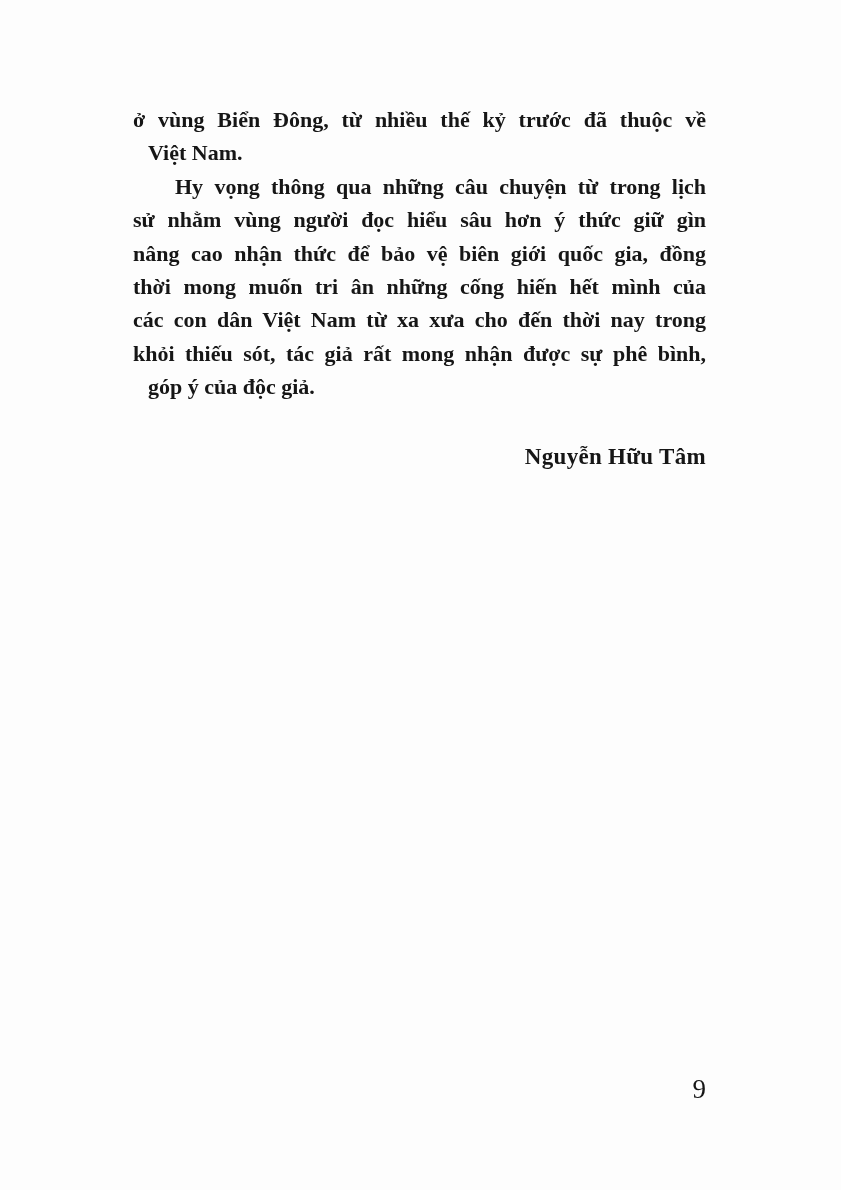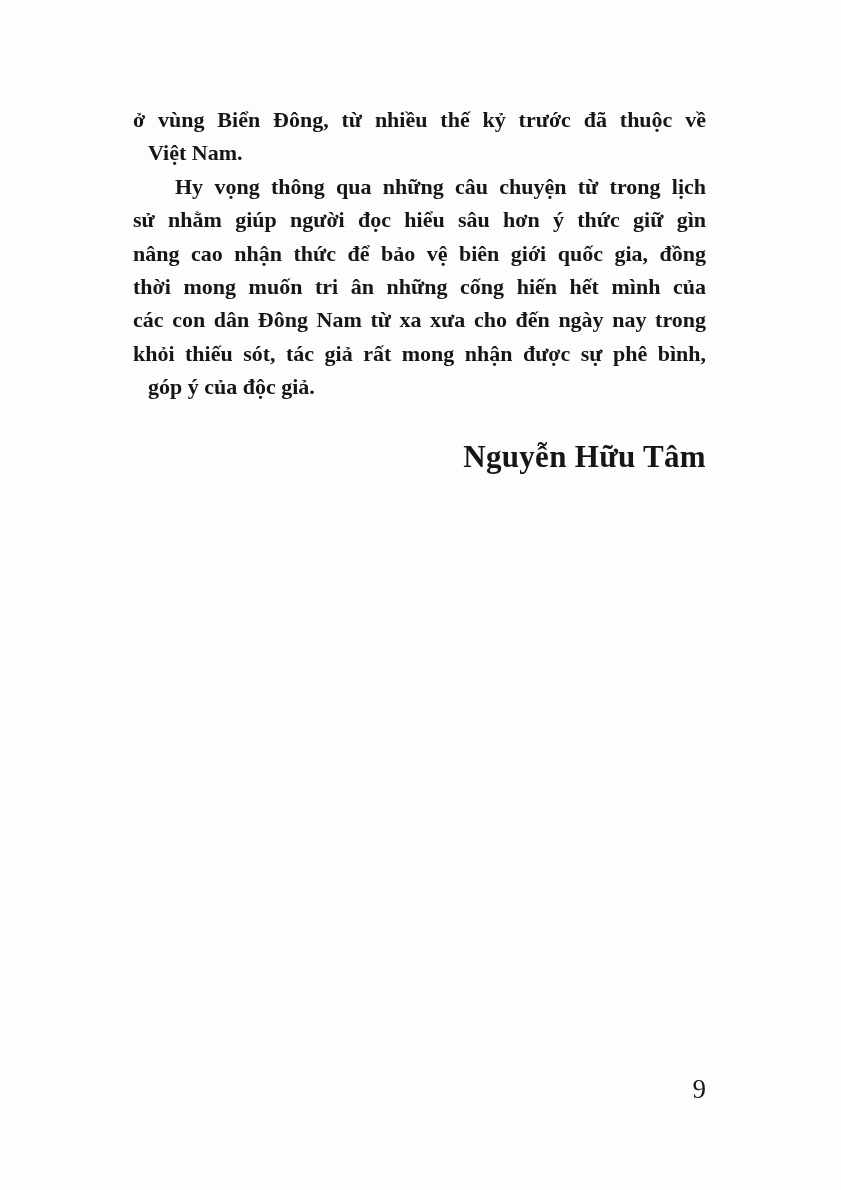--- a/index.html
+++ b/index.html
@@ -35,21 +35,21 @@
     text-align-last: left;
     margin-left: 15px;
   }
   .line.indent {
     padding-left: 42px;
   }
   .author {
     margin-top: 36px;
     text-align: right;
     font-weight: bold;
-    font-size: 31px;
+    font-size: 23px;
     letter-spacing: 0.3px;
   }
   .page-number {
     position: absolute;
     top: 1074px;
     left: 133px;
     width: 573px;
     text-align: right;
     font-size: 27px;
   }
@@ -57,24 +57,24 @@
 </head>
 <body>
 
 <div class="sheet">
   <div class="text-block">
 
     <div class="line">ở vùng Biển Đông, từ nhiều thế kỷ trước đã thuộc về</div>
     <div class="line last">Việt Nam.</div>
 
     <div class="line indent">Hy vọng thông qua những câu chuyện từ trong lịch</div>
-    <div class="line">sử nhằm giúp người đọc hiểu sâu hơn ý thức giữ gìn</div>
+    <div class="line">sử nhằm vùng người đọc hiểu sâu hơn ý thức giữ gìn</div>
     <div class="line">nâng cao nhận thức để bảo vệ biên giới quốc gia, đồng</div>
     <div class="line">thời mong muốn tri ân những cống hiến hết mình của</div>
-    <div class="line">các con dân Đông Nam từ xa xưa cho đến ngày nay trong</div>
+    <div class="line">các con dân Việt Nam từ xa xưa cho đến thời nay trong</div>
 
     <div class="line">khỏi thiếu sót, tác giả rất mong nhận được sự phê bình,</div>
     <div class="line last">góp ý của độc giả.</div>
 
     <div class="author">Nguyễn Hữu Tâm</div>
   </div>
 
   <div class="page-number">9</div>
 </div>
 

